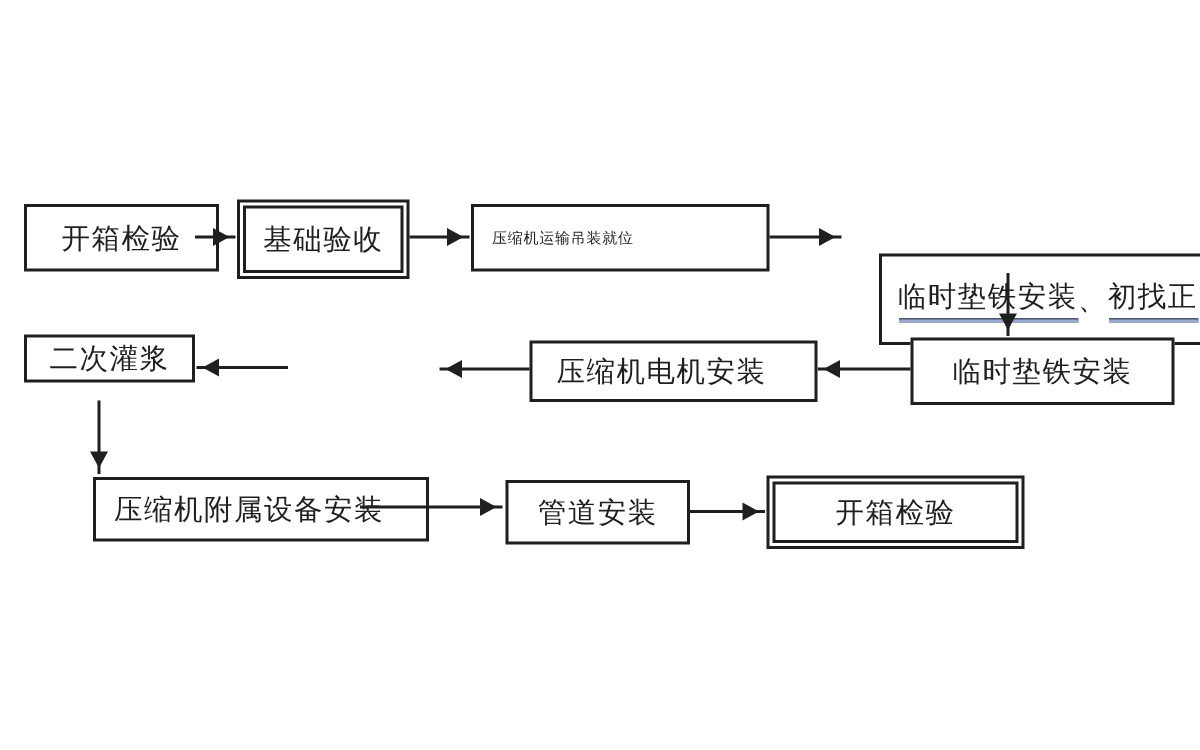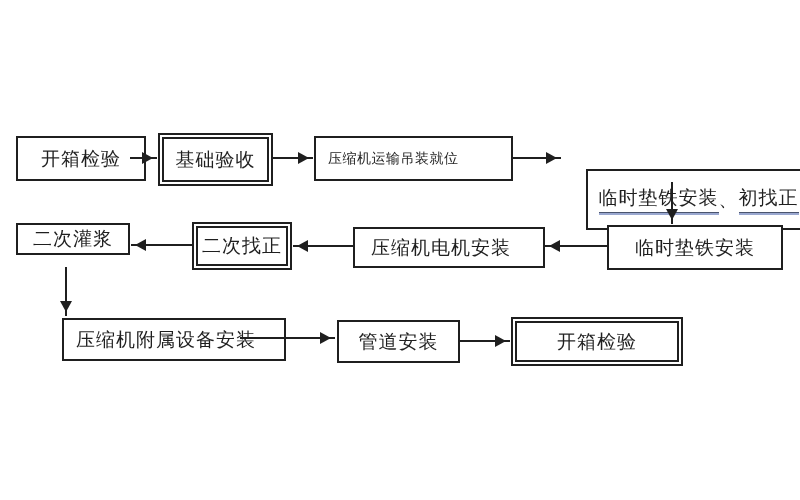--- a/index.html
+++ b/index.html
@@ -20,21 +20,21 @@
     display: flex;
     align-items: center;
     justify-content: center;
     font-size: 19px;
     letter-spacing: 1px;
     white-space: nowrap;
     color: #1f1f1f;
   }
   .node.double { border: 6px double #1f1f1f; }
   .node.left-text { justify-content: flex-start; padding-left: 12px; }
-  .node.small-text { font-size: 14px; letter-spacing: 0.5px; }
+  .node.small-text { font-size: 10px; letter-spacing: 0.5px; }
 
   
   .ul-seg {
     padding-bottom: 4px;
     box-shadow: inset 0 -2px 0 #9aa8d0, inset 0 -3px 0 #4a546e;
   }
 
   
   .arrow { position: absolute; }
   .arrow-h { height: 0; border-top: 2px solid #1f1f1f; }
@@ -78,21 +78,20 @@
   <div class="arrow arrow-v to-down" style="left:671px; top:182px; height:42px;"></div>
 
   <div class="node" style="left:607px; top:225px; width:176px; height:45px;">临时垫铁安装</div>
 
   <div class="arrow arrow-h to-left" style="left:545px; top:245px; width:62px;"></div>
 
   <div class="node left-text" style="left:353px; top:227px; width:192px; height:41px;padding-left:16px;">压缩机电机安装</div>
 
   <div class="arrow arrow-h to-left" style="left:293px; top:245px; width:60px;"></div>
 
-  <div class="node double" style="left:192px; top:222px; width:100px; height:48px;">二次找正</div>
 
   <div class="arrow arrow-h to-left" style="left:131px; top:244px; width:61px;"></div>
 
   <div class="node" style="left:16px; top:223px; width:114px; height:32px;">二次灌浆</div>
 
   <div class="arrow arrow-v to-down" style="left:65px; top:267px; height:49px;"></div>
 
   <div class="node left-text" style="left:16px; top:318px; width:224px; height:43px;margin-left:46px;">压缩机附属设备安装</div>
 
   <div class="arrow arrow-h to-right" style="left:240px; top:337px; width:95px;"></div>

